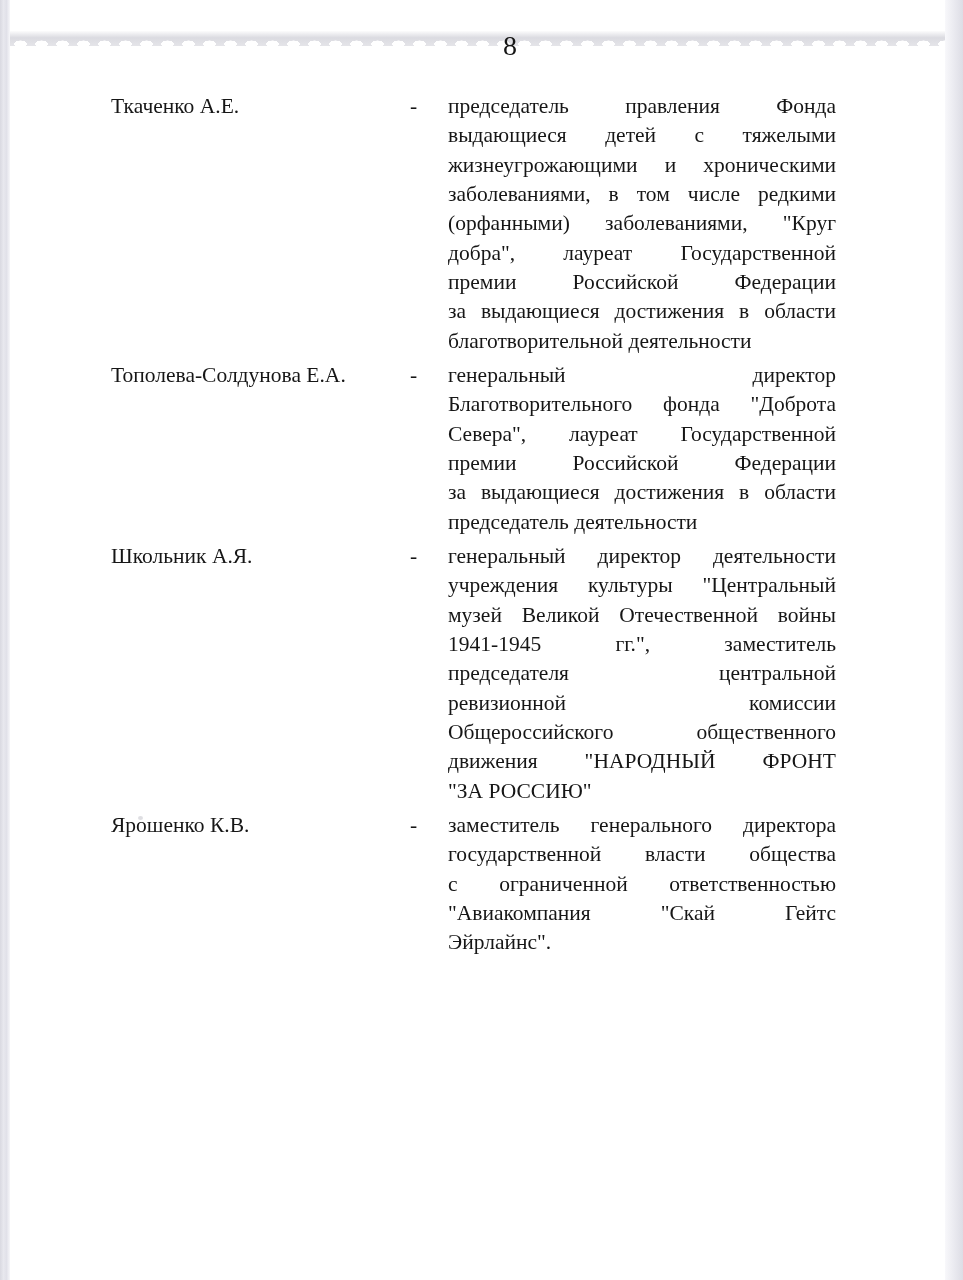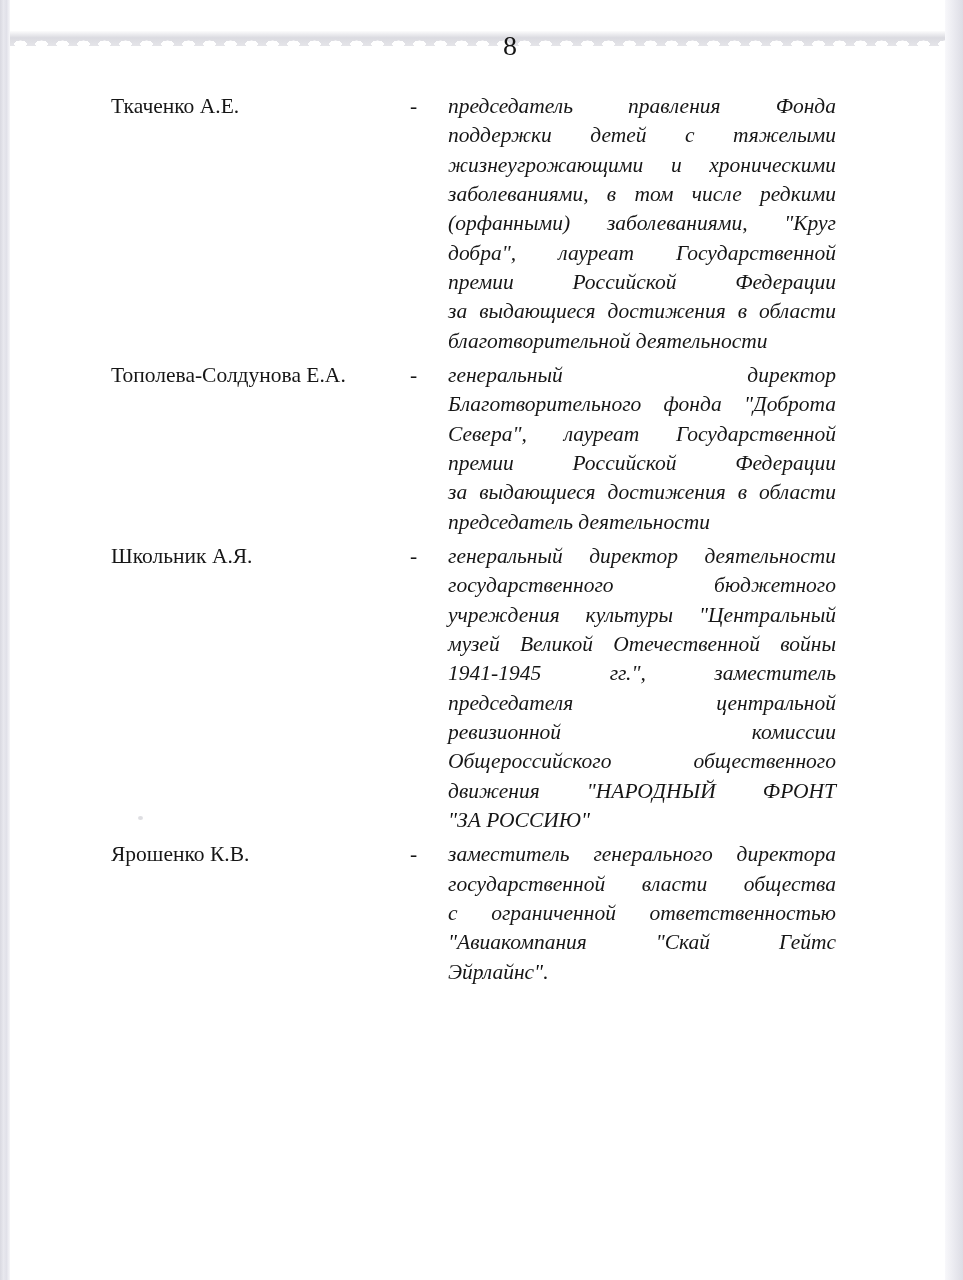--- a/index.html
+++ b/index.html
@@ -55,21 +55,21 @@
     top: 92px;
     width: 725px;
     font-size: 21.5px;
     line-height: 29.33px;
   }
 
   .entry { display: flex; margin-bottom: 5px; }
 
   .entry .name   { flex: 0 0 299px; width: 299px; white-space: nowrap; text-align: left; }
   .entry .dash   { flex: 0 0 38px;  width: 38px;  text-align: left; }
-  .entry .desc   { flex: 0 0 388px; width: 388px; font-style: italic; }
+  .entry .desc   { flex: 0 0 388px; width: 388px; }
 
   .jline { text-align: justify; text-align-last: justify; }
   .jline.last { text-align: justify; text-align-last: left; }
 
   
   .artifact-dot {
     position: absolute; left: 138px; top: 816px;
     width: 5px; height: 4px; border-radius: 50%;
     background: rgba(125,125,138,0.25);
   }
@@ -85,21 +85,21 @@
 
   <div class="page-number">8</div>
 
   <div class="entries">
 
     <div class="entry">
       <div class="name">Ткаченко А.Е.</div>
       <div class="dash">-</div>
       <div class="desc">
         <div class="jline">председатель правления Фонда</div>
-        <div class="jline">поддержки детей с тяжелыми</div>
+        <div class="jline">выдающиеся детей с тяжелыми</div>
         <div class="jline">жизнеугрожающими и хроническими</div>
         <div class="jline">заболеваниями, в том числе редкими</div>
         <div class="jline">(орфанными) заболеваниями, "Круг</div>
         <div class="jline">добра", лауреат Государственной</div>
         <div class="jline">премии Российской Федерации</div>
         <div class="jline">за выдающиеся достижения в области</div>
         <div class="jline last">благотворительной деятельности</div>
       </div>
     </div>
 
@@ -114,21 +114,20 @@
         <div class="jline">за выдающиеся достижения в области</div>
         <div class="jline last">председатель деятельности</div>
       </div>
     </div>
 
     <div class="entry">
       <div class="name">Школьник А.Я.</div>
       <div class="dash">-</div>
       <div class="desc">
         <div class="jline">генеральный директор деятельности</div>
-        <div class="jline">государственного бюджетного</div>
         <div class="jline">учреждения культуры "Центральный</div>
         <div class="jline">музей Великой Отечественной войны</div>
         <div class="jline">1941-1945 гг.", заместитель</div>
         <div class="jline">председателя центральной</div>
         <div class="jline">ревизионной комиссии</div>
         <div class="jline">Общероссийского общественного</div>
         <div class="jline">движения "НАРОДНЫЙ ФРОНТ</div>
         <div class="jline last">"ЗА РОССИЮ"</div>
       </div>
     </div>

